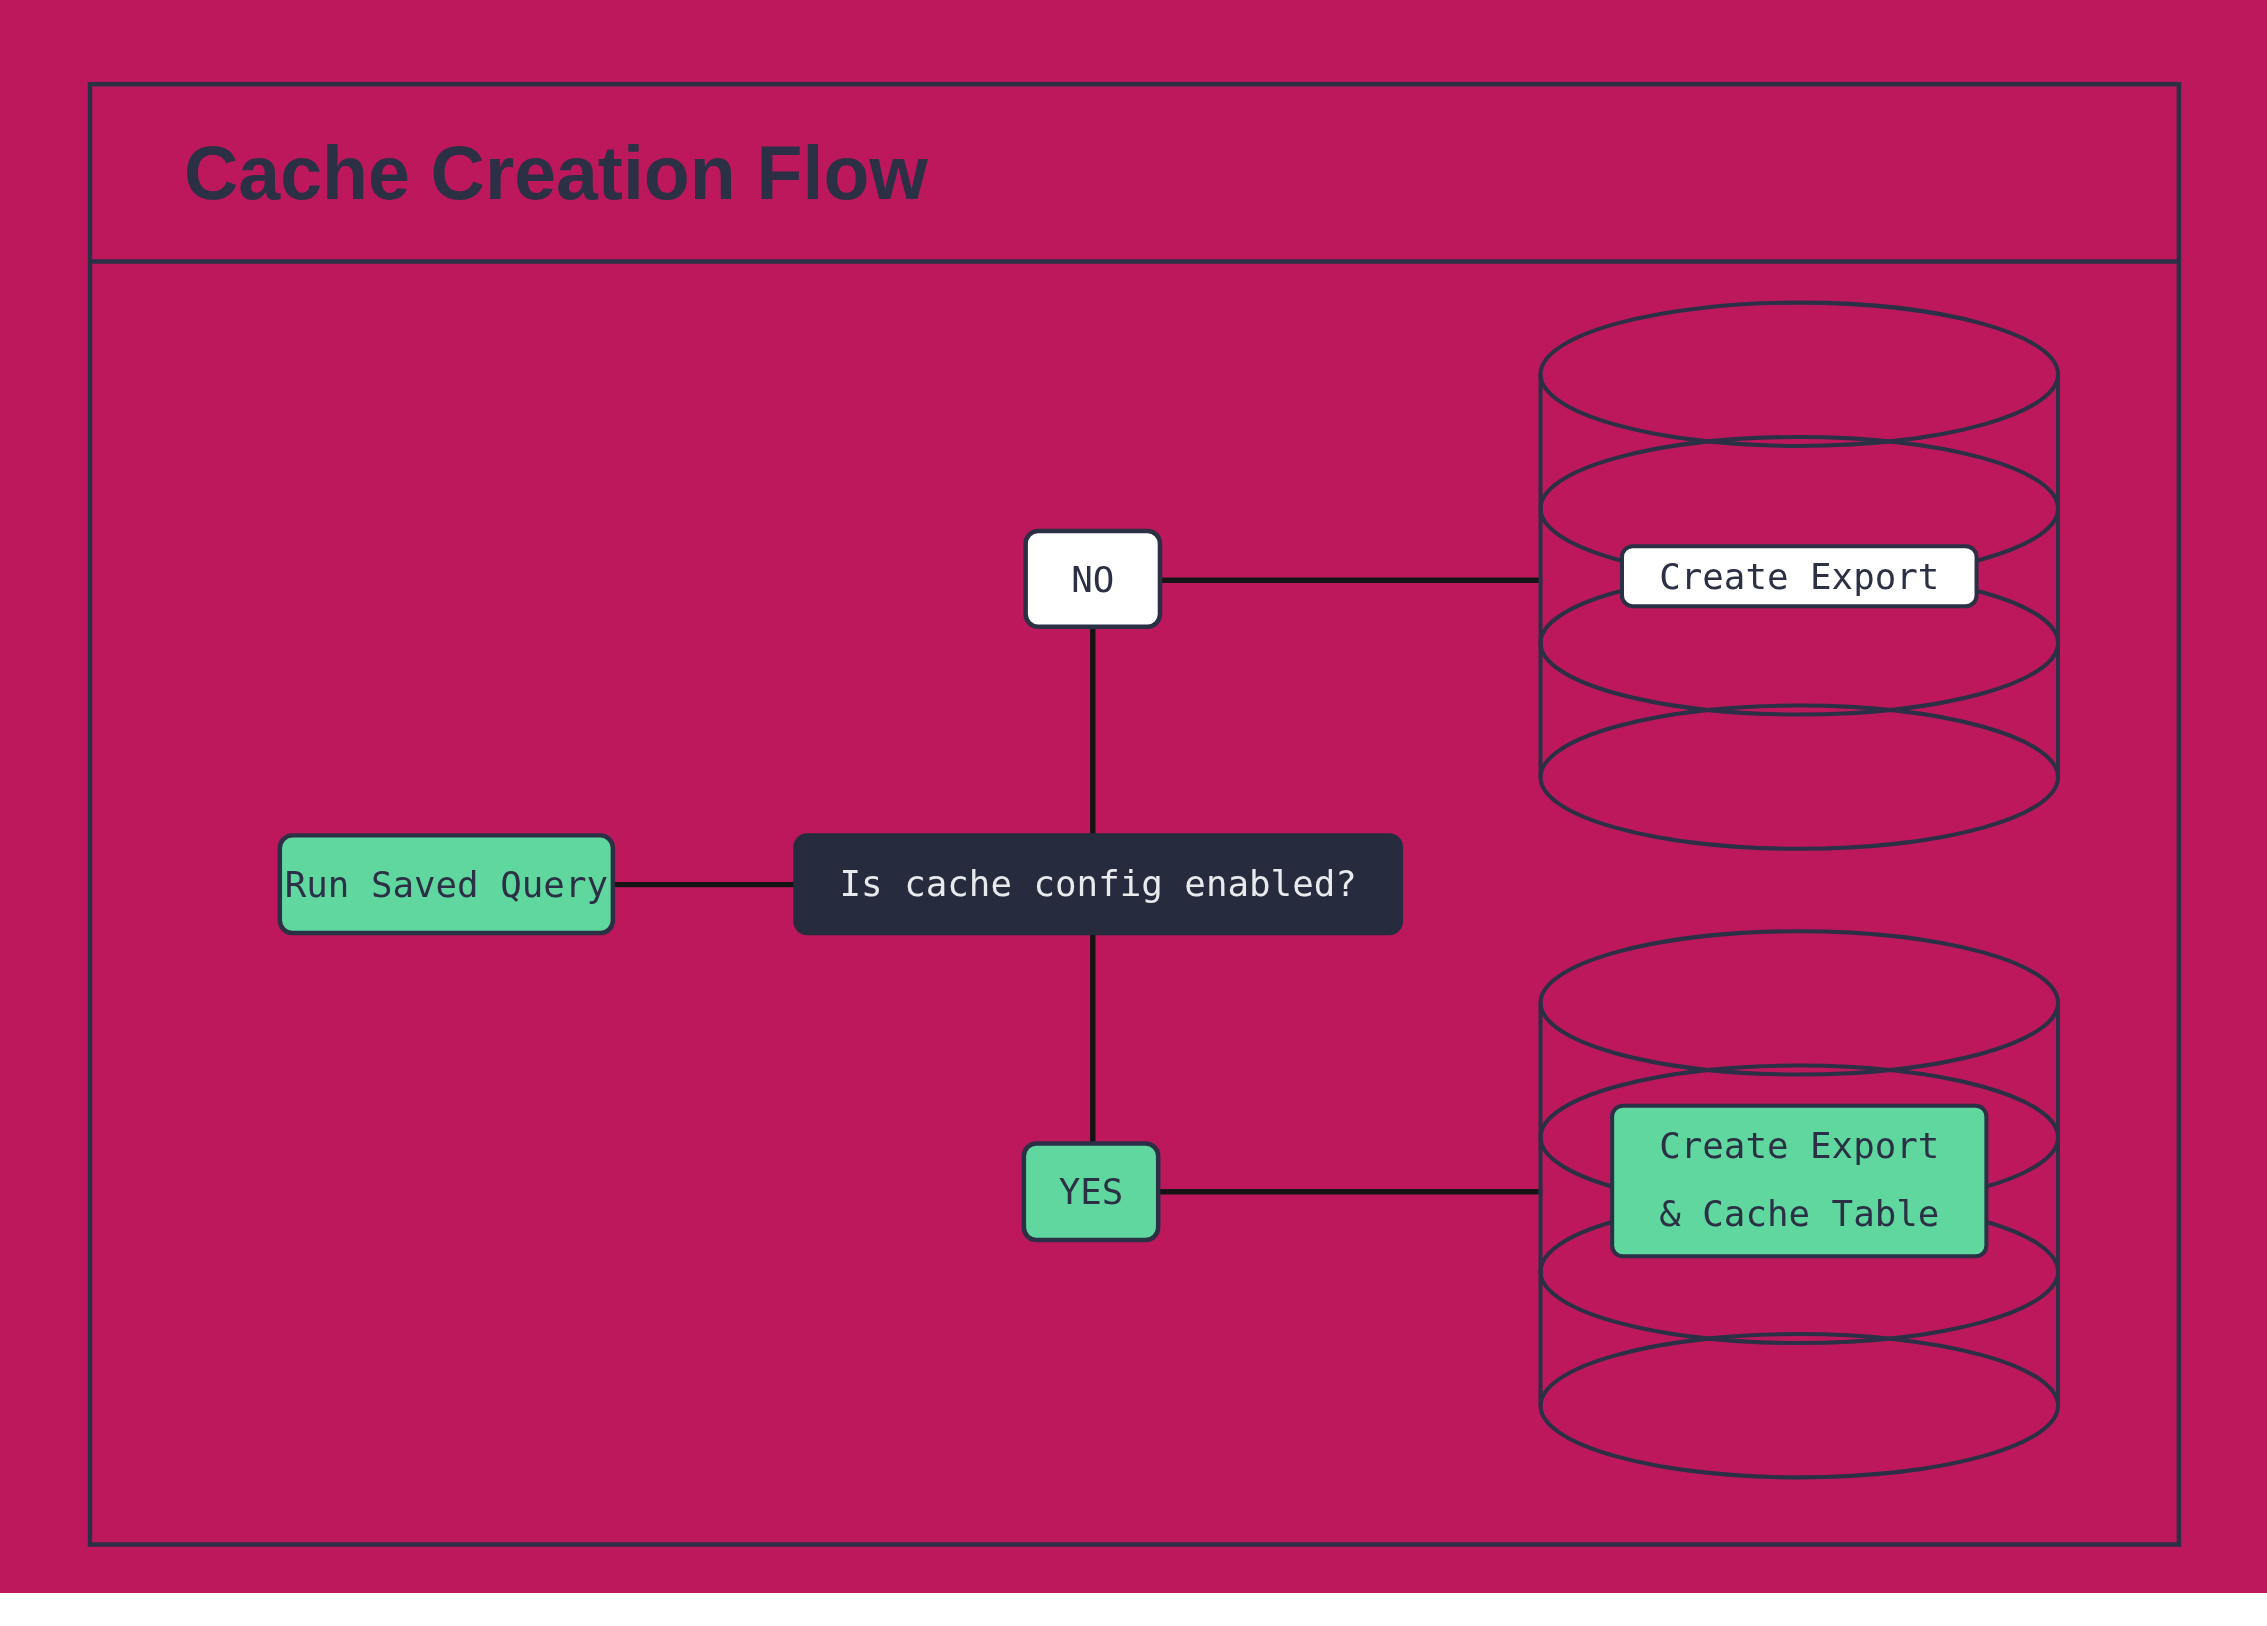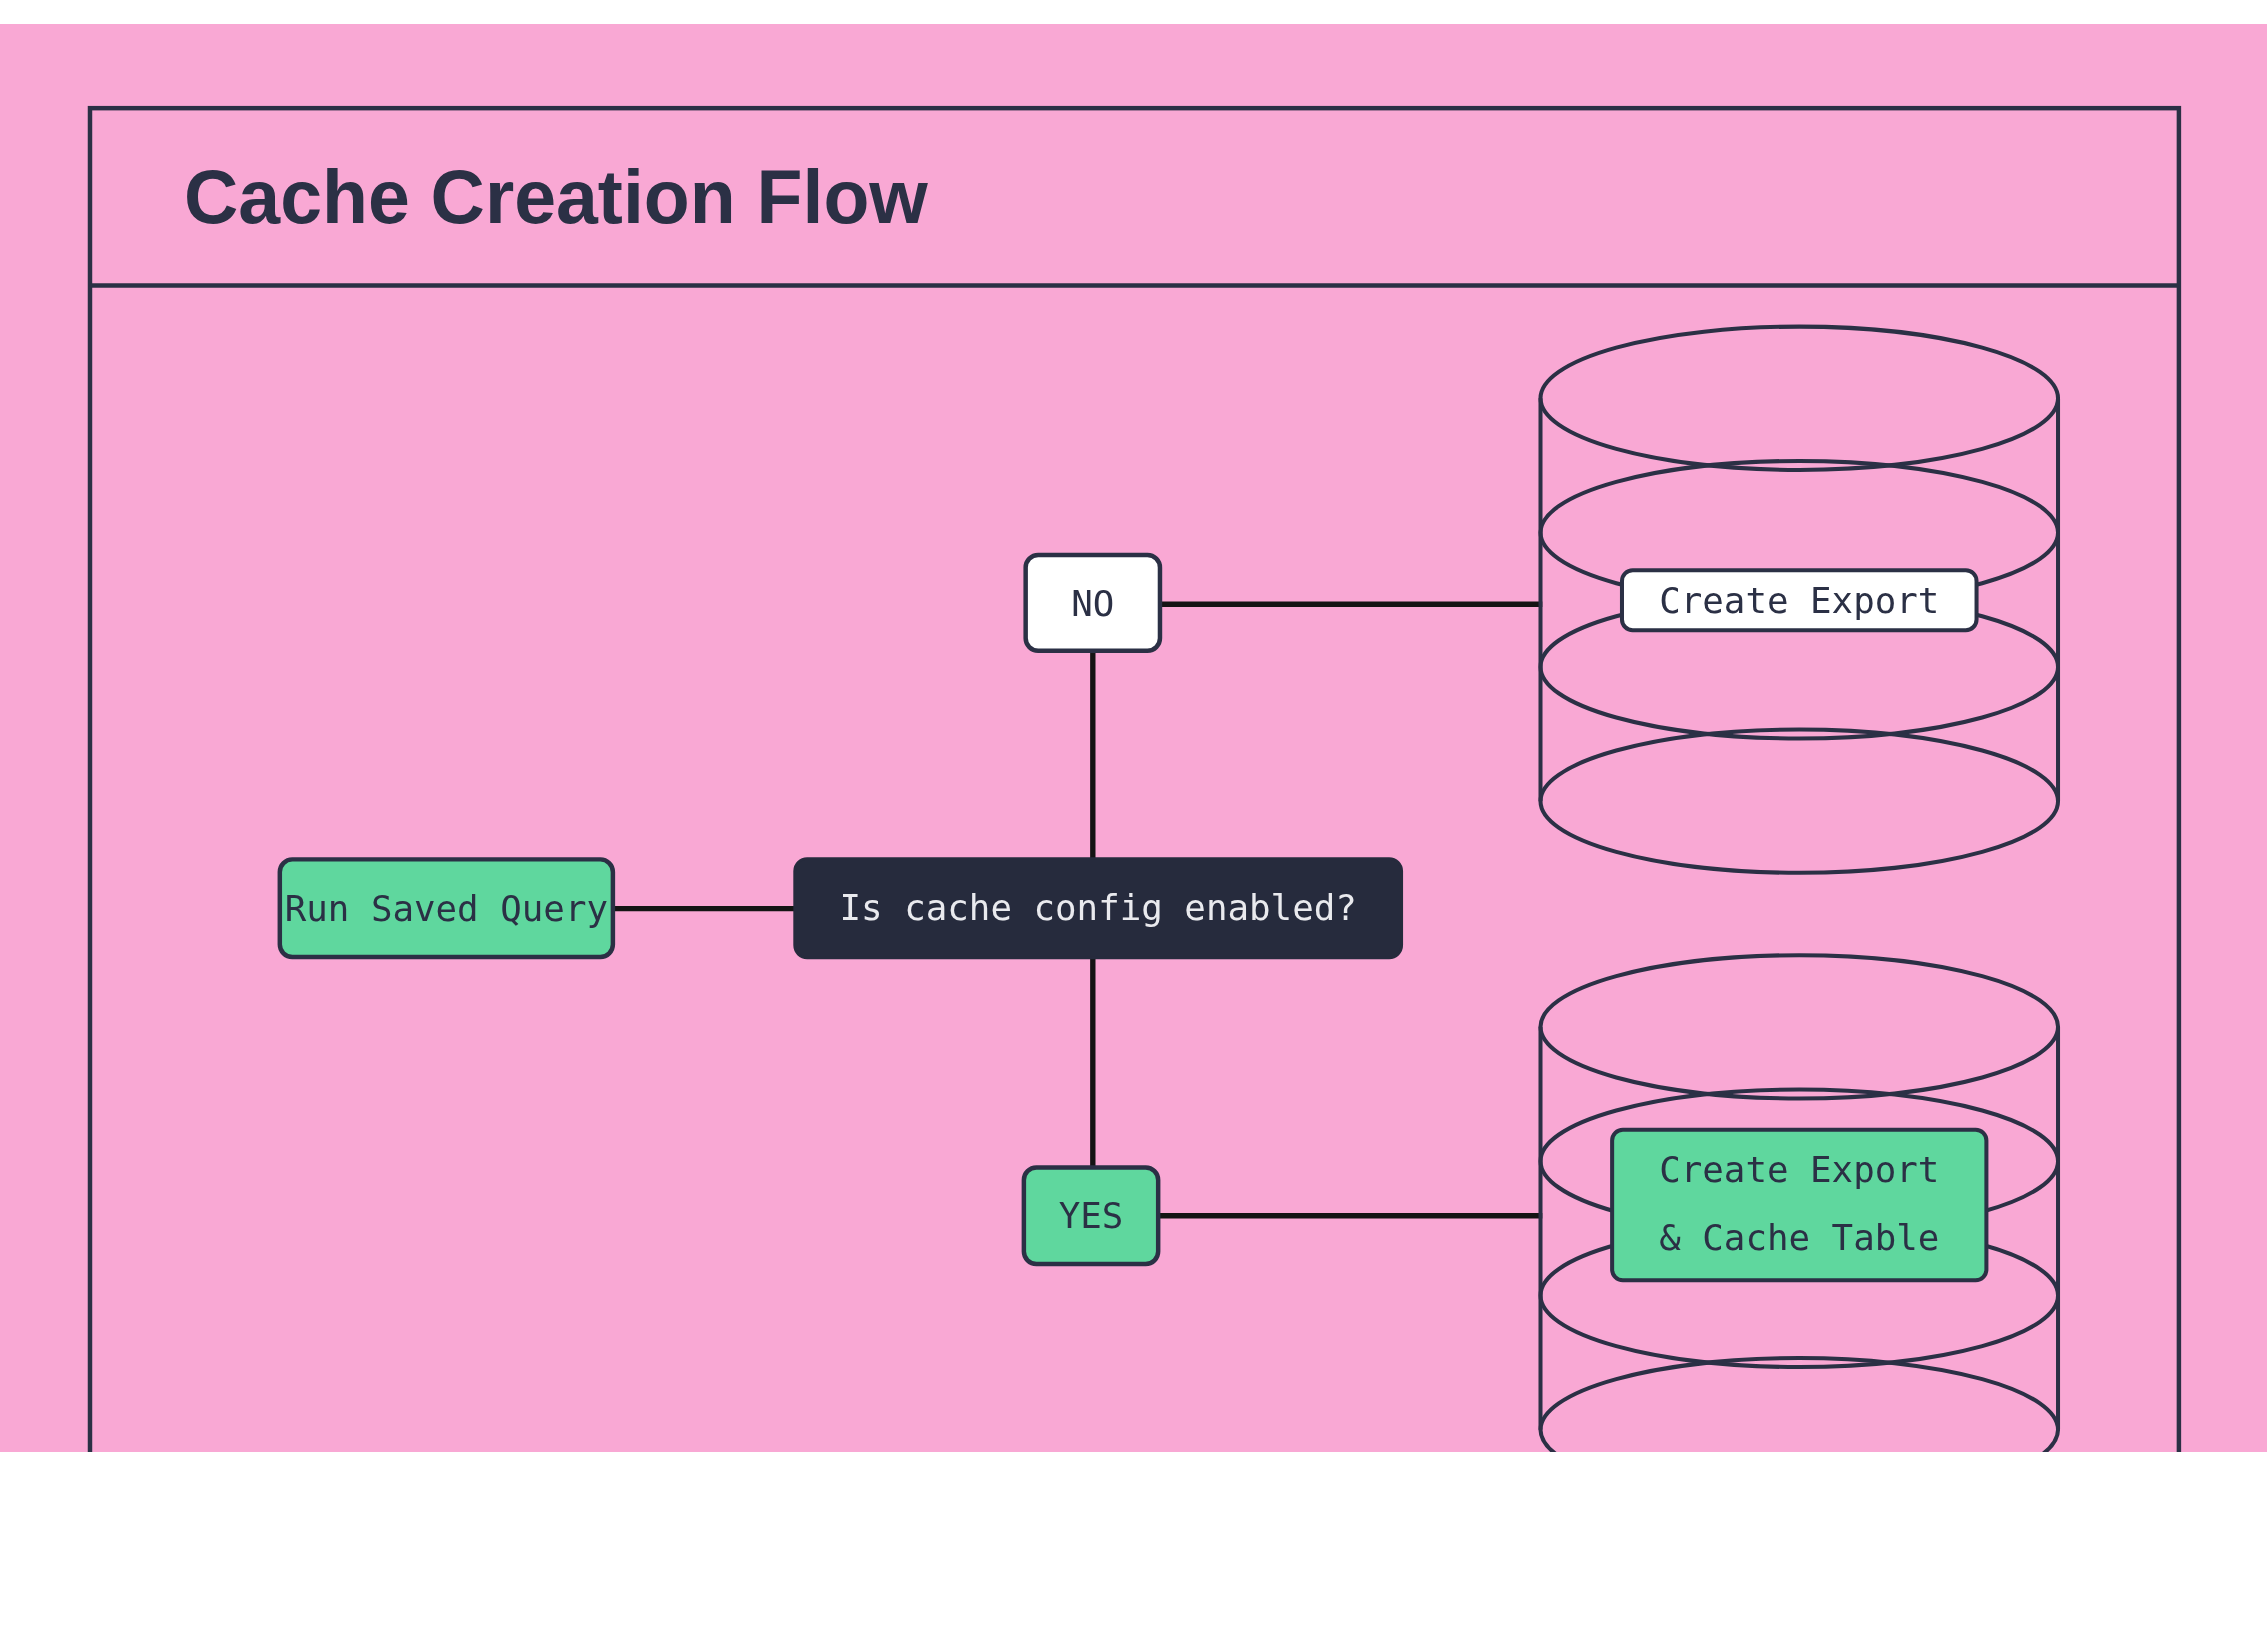--- a/index.html
+++ b/index.html
@@ -3,24 +3,23 @@
 <meta charset="utf-8">
 <style>
   html, body {
     margin: 0;
     padding: 0;
     background: #ffffff;
   }
   .canvas {
     position: relative;
     width: 2268px;
-    height: 1428px;
-    background: #f9a8d4;
+    height: 1593px;
+    background: #be185d;
     font-family: "DejaVu Sans Mono", monospace;
-    margin-top: 24px;
   }
   svg { display: block; }
 
   .frame       { fill: none; stroke: var(--ink); stroke-width: 5; }
   .divider     { stroke: var(--ink); stroke-width: 5; }
   .title-text  { font-family: "Liberation Sans", sans-serif; font-weight: 700;
                  font-size: 84px; fill: var(--ink); }
 
   .connector   { stroke: var(--line); stroke-width: 6; fill: none; }
 

